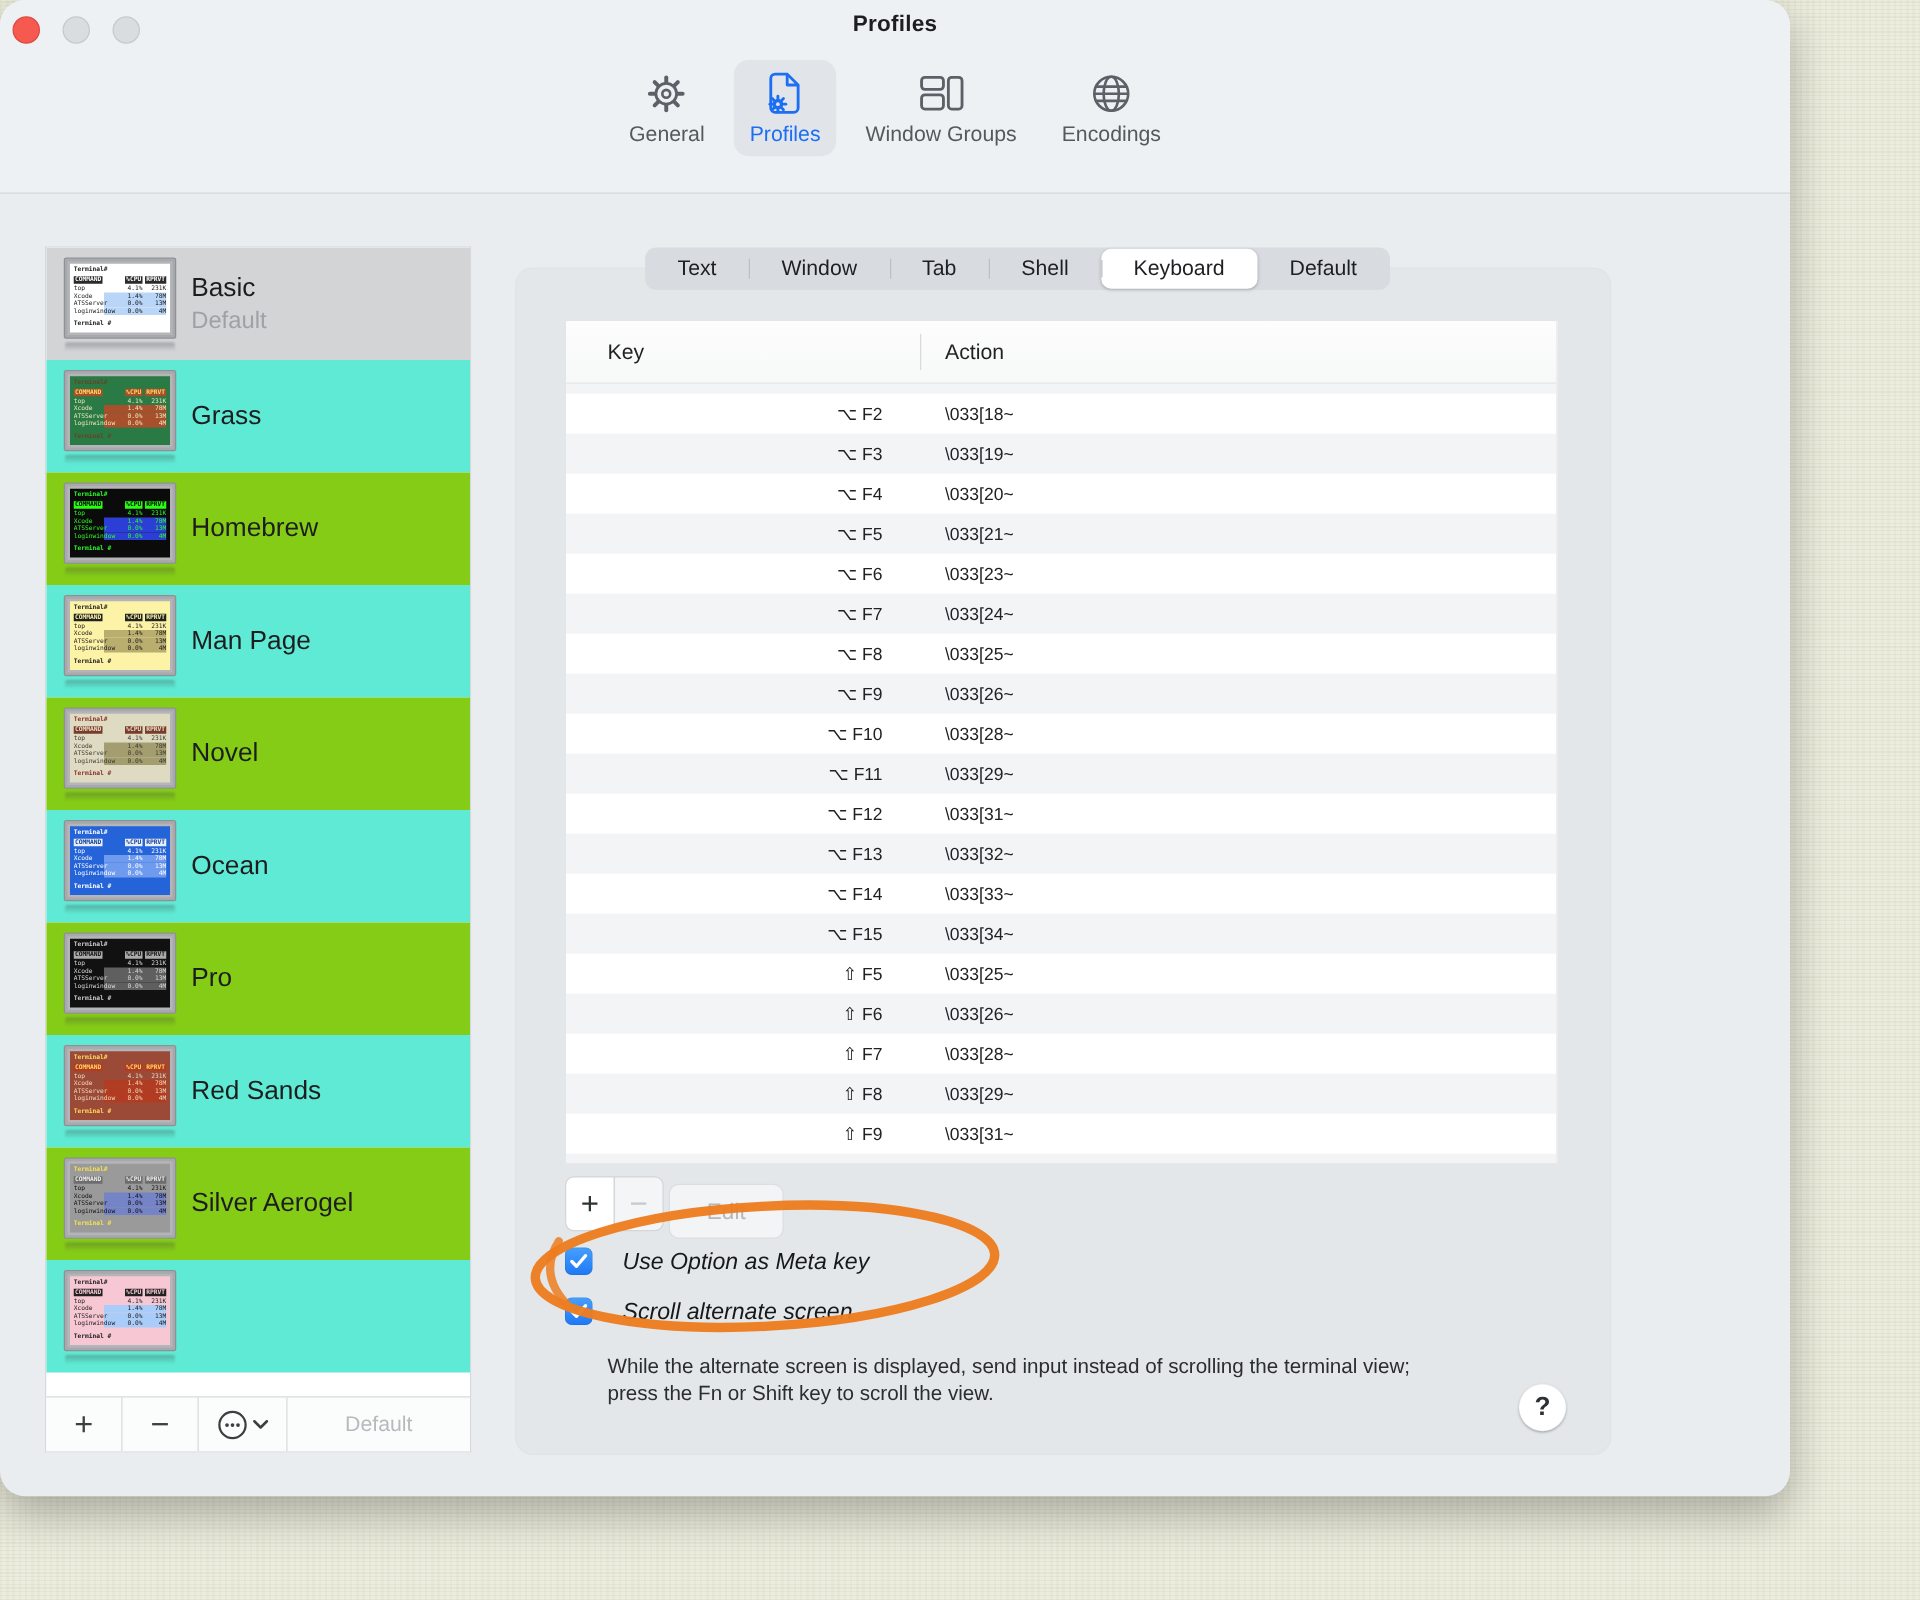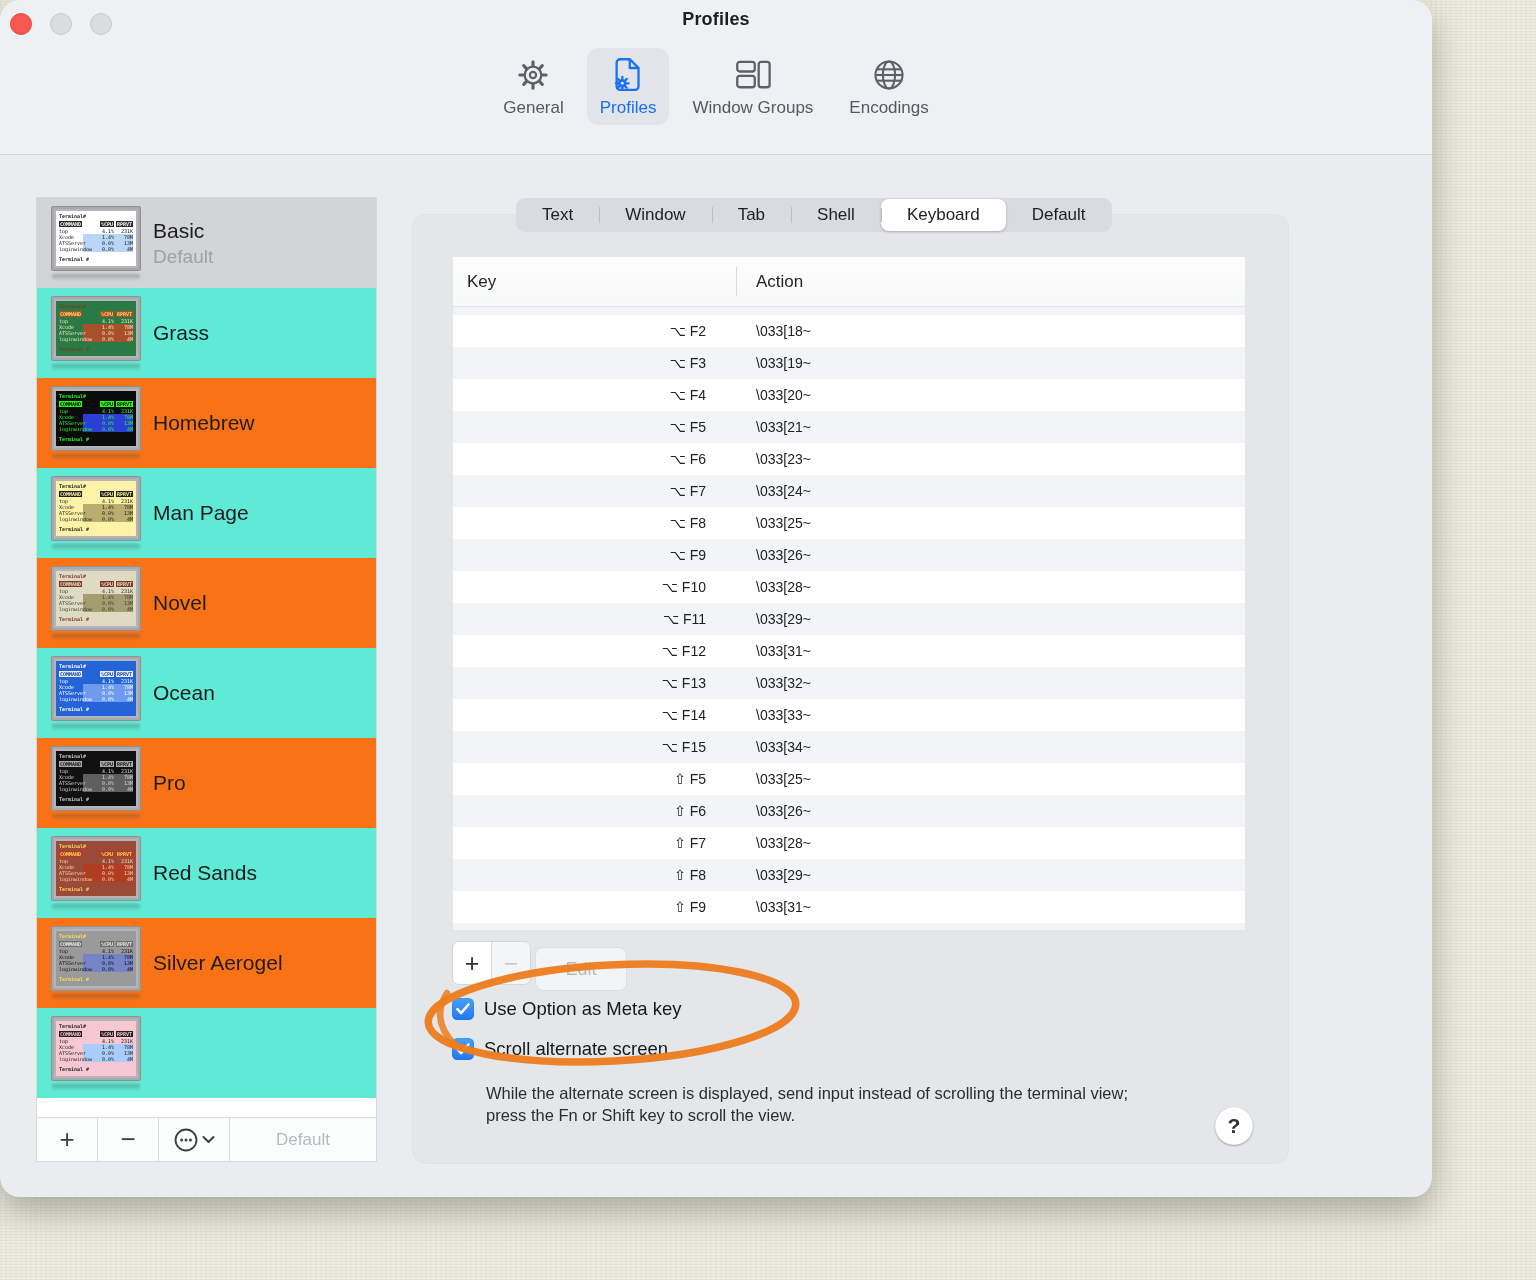--- a/index.html
+++ b/index.html
@@ -46,21 +46,21 @@
   .tb-item .ticon { width:42px; height:42px; display:block; }
   .tb-item .tlabel { font-size:17px; }
   .tb-item.selected .tlabel { color:#1c6ef3; }
 
   
   .profile-list {
     position:absolute; left:36px; top:197px; width:341px; height:965px;
     background:#ffffff; border:1px solid #d6d9dc;
   }
   .profile-rows { position:absolute; left:0; top:0; width:100%; height:920px; overflow:hidden; }
-  .profile-row { position:relative; width:100%; height:90px; background:#f97316; }
+  .profile-row { position:relative; width:100%; height:90px; background:#84cc16; }
   .profile-row.alt { background:#5eead4; }
   .profile-row.selected { background:#d2d4d6; }
   .thumb {
     position:absolute; left:14px; top:8px; width:90px; height:65px;
     background:#b3b5b8; border:1px solid #8e9093; border-radius:2px;
     box-shadow:inset 0 0 0 2px #a7a9ac;
   }
   .term {
     position:absolute; inset:4px; overflow:hidden;
     background:var(--t-bg); color:var(--t-text);
@@ -126,21 +126,21 @@
   .ktable {
     position:absolute; left:39px; top:41px; width:794px;
     background:#ffffff; border:1px solid #e4e5e6;
   }
   .ktable-header {
     display:flex; height:50px; align-items:center;
     background:linear-gradient(#fdfdfd,#f7f8f8);
     border-bottom:1px solid #e2e3e4;
     font-size:17px; color:#1f2124; position:relative;
   }
-  .col-key-h { width:283px; padding-left:14px; }
+  .col-key-h { width:283px; padding-left:33px; }
   .col-div { position:absolute; left:283px; top:10px; bottom:10px; width:1px; background:#d9dadb; }
   .col-action-h { padding-left:20px; }
   .kstrip { height:8px; background:#f3f4f5; }
   .kstrip.bottom { height:7px; }
   .krow { display:flex; height:32px; align-items:center; font-size:14px; color:#202124; background:#ffffff; }
   .krow.alt { background:#f3f4f5; }
   .krow .kc { width:283px; text-align:right; padding-right:30px; }
   .krow .ac { padding-left:20px; }
 
   
@@ -153,21 +153,21 @@
   .btn-add-key { left:39px; top:726px; border-top-right-radius:0; border-bottom-right-radius:0; }
   .btn-remove-key { left:78px; top:726px; color:#c7cacd; background:rgba(255,255,255,0.6); border-top-left-radius:0; border-bottom-left-radius:0; }
   .btn-edit {
     position:absolute; left:122px; top:732px; width:92px; height:44px;
     background:rgba(255,255,255,0.55); border:1px solid #dcdee1; border-radius:8px;
     display:flex; align-items:center; justify-content:center;
     font-size:18px; color:#b6b9bc;
   }
 
   
-  .chk-row { position:absolute; left:39px; display:flex; align-items:center; gap:10px; }
+  .chk-row { position:absolute; left:39px; display:flex; align-items:center; gap:24px;font-style:italic; }
   .chk-row.r1 { top:783px; }
   .chk-row.r2 { top:823px; }
   .chk-box {
     width:22px; height:22px; border-radius:5.5px;
     background:linear-gradient(#47a0fb,#1f78f6);
     display:flex; align-items:center; justify-content:center;
     box-shadow:inset 0 0 0 0.5px rgba(0,0,0,0.12);
   }
   .chk-label { font-size:18.5px; color:#16181a; }
 

